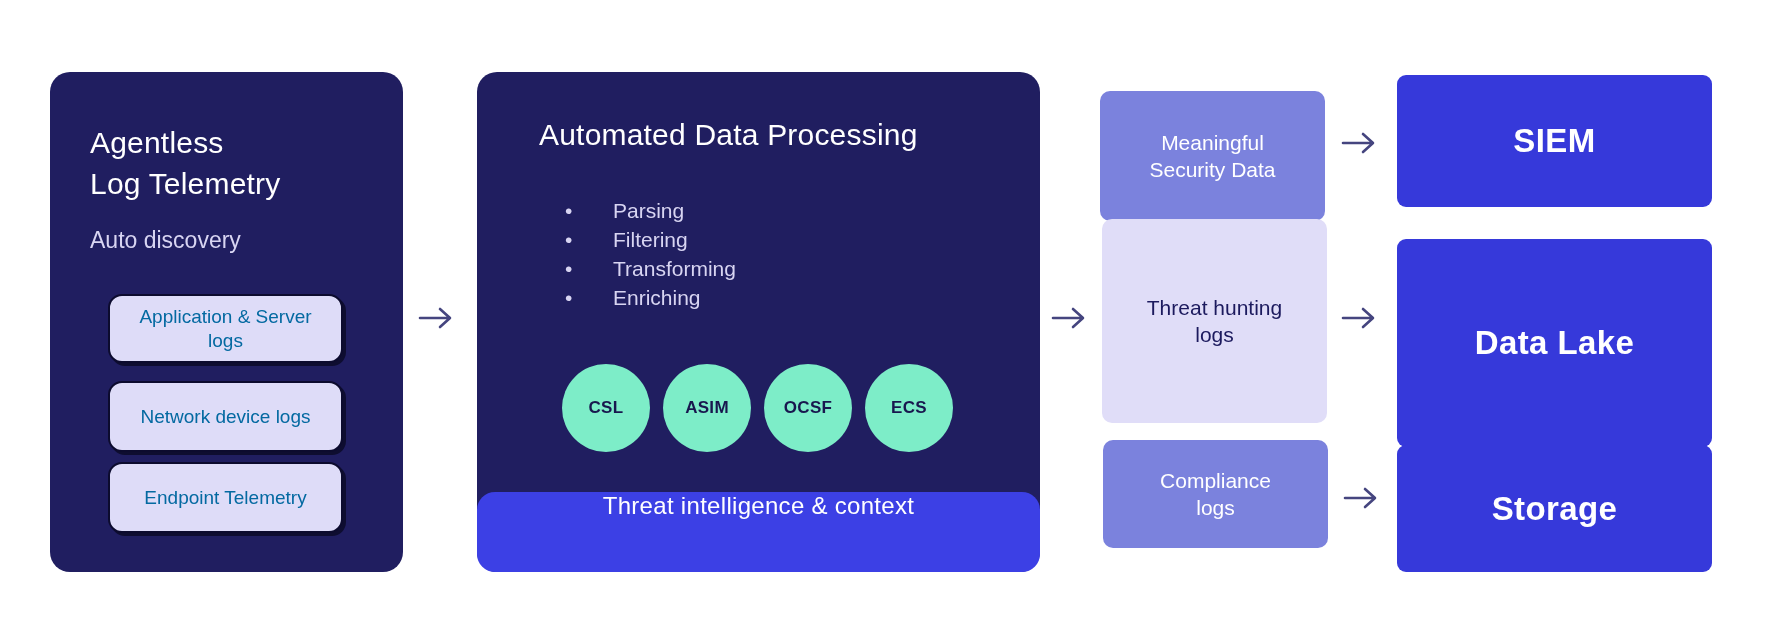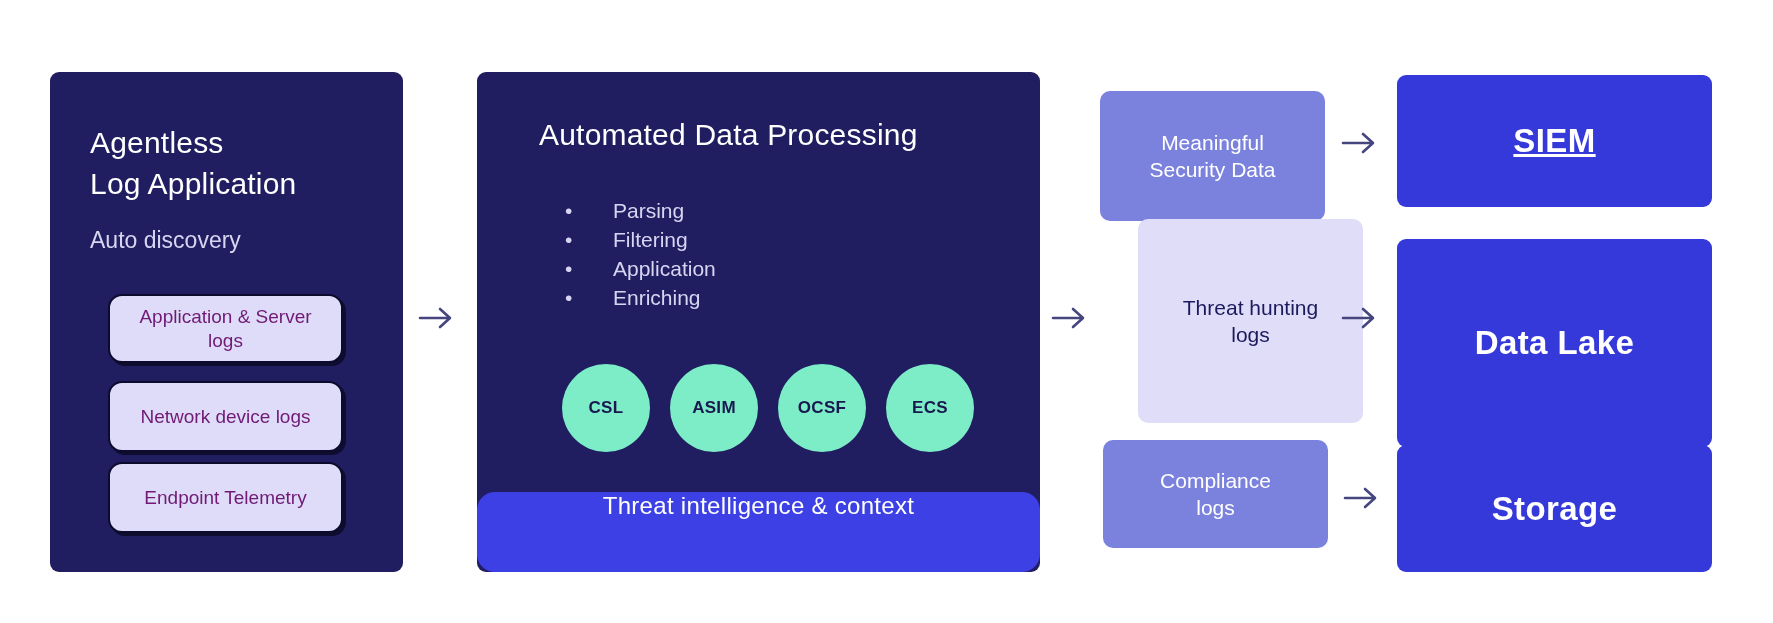--- a/index.html
+++ b/index.html
@@ -11,84 +11,84 @@
     --lavender:#e0ddf8;
     --chip:#dedcf8;
     --mint:#7dedc8;
     --arrow:#45457f;
     --text-lav:#d8d5f2;
   }
   *{box-sizing:border-box;margin:0;padding:0;}
   body{background:#ffffff;font-family:"Liberation Sans", sans-serif;}
   .canvas{position:relative;width:1773px;height:623px;background:#ffffff;overflow:hidden;}
 
-  .card{position:absolute;top:72px;height:500px;background:var(--navy);border-radius:9px;}
+  .card{position:absolute;top:72px;height:500px;background:var(--navy);border-radius:20px;}
   .collection-card{left:50px;width:353px;}
   .processing-card{left:477px;width:563px;padding-left:28px;}
 
   .card-title{color:#ffffff;font-size:30px;line-height:41px;font-weight:500;letter-spacing:.2px;}
   .collection-title{position:absolute;left:40px;top:50px;}
   .processing-title{position:absolute;left:62px;top:42px;white-space:nowrap;}
 
   .subtitle{position:absolute;left:40px;top:155px;color:var(--text-lav);font-size:23px;}
 
   .chip{position:absolute;left:58px;width:235px;background:var(--chip);
         border:2px solid var(--navy-deep);border-radius:14px;
         box-shadow:3px 3px 0 0 rgba(8,8,32,.75);
         display:flex;align-items:center;justify-content:center;text-align:center;
-        color:#701a75;font-size:19px;font-weight:500;line-height:1.25;padding:14px 14px;}
+        color:#0369a1;font-size:19px;font-weight:500;line-height:1.25;padding:14px 14px;}
   .chip-1{top:222px;height:69px;}
   .chip-2{top:309px;height:71px;}
   .chip-3{top:390px;height:71px;}
 
   .steps{position:absolute;left:88px;top:124px;list-style:none;}
   .steps li{position:relative;padding-left:48px;color:var(--text-lav);
             font-size:21px;line-height:29px;}
   .steps li::before{content:"\2022";position:absolute;left:0;top:0;color:var(--text-lav);}
 
-  .schema-row{position:absolute;left:85px;top:292px;display:flex;gap:20px;align-items:center;}
+  .schema-row{position:absolute;left:85px;top:292px;display:flex;gap:13px;align-items:center;}
   .schema{width:88px;height:88px;border-radius:50%;background:var(--mint);
           display:flex;align-items:center;justify-content:center;
           color:#18174e;font-weight:700;font-size:17px;letter-spacing:.3px;}
 
   .footer-bar{position:absolute;left:0;right:0;bottom:0;height:80px;background:var(--accent-bar);
               border-radius:18px;display:flex;justify-content:center;
               color:#ffffff;font-size:24px;font-weight:500;letter-spacing:.3px;}
 
   .outbox{position:absolute;border-radius:10px;display:flex;align-items:center;justify-content:center;
           text-align:center;font-size:21px;font-weight:500;line-height:1.3;}
   .outbox.purple{background:var(--purple);color:#ffffff;}
   .outbox.lavender{background:var(--lavender);color:#1c1a5e;}
   .out-1{left:1100px;top:75px;width:225px;height:130px;padding:0 34px;margin-top:16px;}
-  .out-2{left:1102px;top:219px;width:225px;height:204px;padding:0 38px;margin-left:36px;}
+  .out-2{left:1102px;top:219px;width:225px;height:204px;padding:0 38px;}
   .out-3{left:1103px;top:440px;width:225px;height:108px;padding:0 40px;}
 
   .dest{position:absolute;left:1397px;width:315px;background:var(--accent-dest);border-radius:9px;
         display:flex;align-items:center;justify-content:center;color:#ffffff;
         font-size:33px;font-weight:700;letter-spacing:.4px;}
-  .dest-1{top:75px;height:132px;text-decoration:underline;}
+  .dest-1{top:75px;height:132px;}
   .dest-2{top:219px;height:208px;margin-top:20px;}
   .dest-3{top:445px;height:127px;}
 
   .arrow{position:absolute;width:38px;height:28px;}
   .a1{left:418px;top:304px;}
   .a2{left:1051px;top:304px;}
   .a3{left:1341px;top:129px;}
   .a4{left:1341px;top:304px;}
   .a5{left:1343px;top:484px;}
 </style>
 </head>
 <body>
 
 <div class="canvas">
 
   <section class="card collection-card">
     <div class="card-title collection-title">
       <div>Agentless</div>
-      <div>Log Application</div>
+      <div>Log Telemetry</div>
     </div>
     <div class="subtitle">Auto discovery</div>
     <div class="chip chip-1">
       <span>Application &amp; Server logs</span>
     </div>
     <div class="chip chip-2">
       <span>Network device logs</span>
     </div>
     <div class="chip chip-3">
       <span>Endpoint Telemetry</span>
@@ -99,21 +99,21 @@
     <svg width="38" height="28" viewBox="0 0 38 28">
       <path d="M2 14 H31 M22 5 L32 14 L22 23" stroke="#45457f" stroke-width="2.6" fill="none" stroke-linecap="round" stroke-linejoin="round"></path>
     </svg>
   </div>
 
   <section class="card processing-card">
     <div class="card-title processing-title">Automated Data Processing</div>
     <ul class="steps">
       <li>Parsing</li>
       <li>Filtering</li>
-      <li>Application</li>
+      <li>Transforming</li>
       <li>Enriching</li>
     </ul>
     <div class="schema-row">
       <div class="schema">CSL</div>
       <div class="schema">ASIM</div>
       <div class="schema">OCSF</div>
       <div class="schema">ECS</div>
     </div>
     <div class="footer-bar">
       <span>Threat intelligence &amp; context</span>

